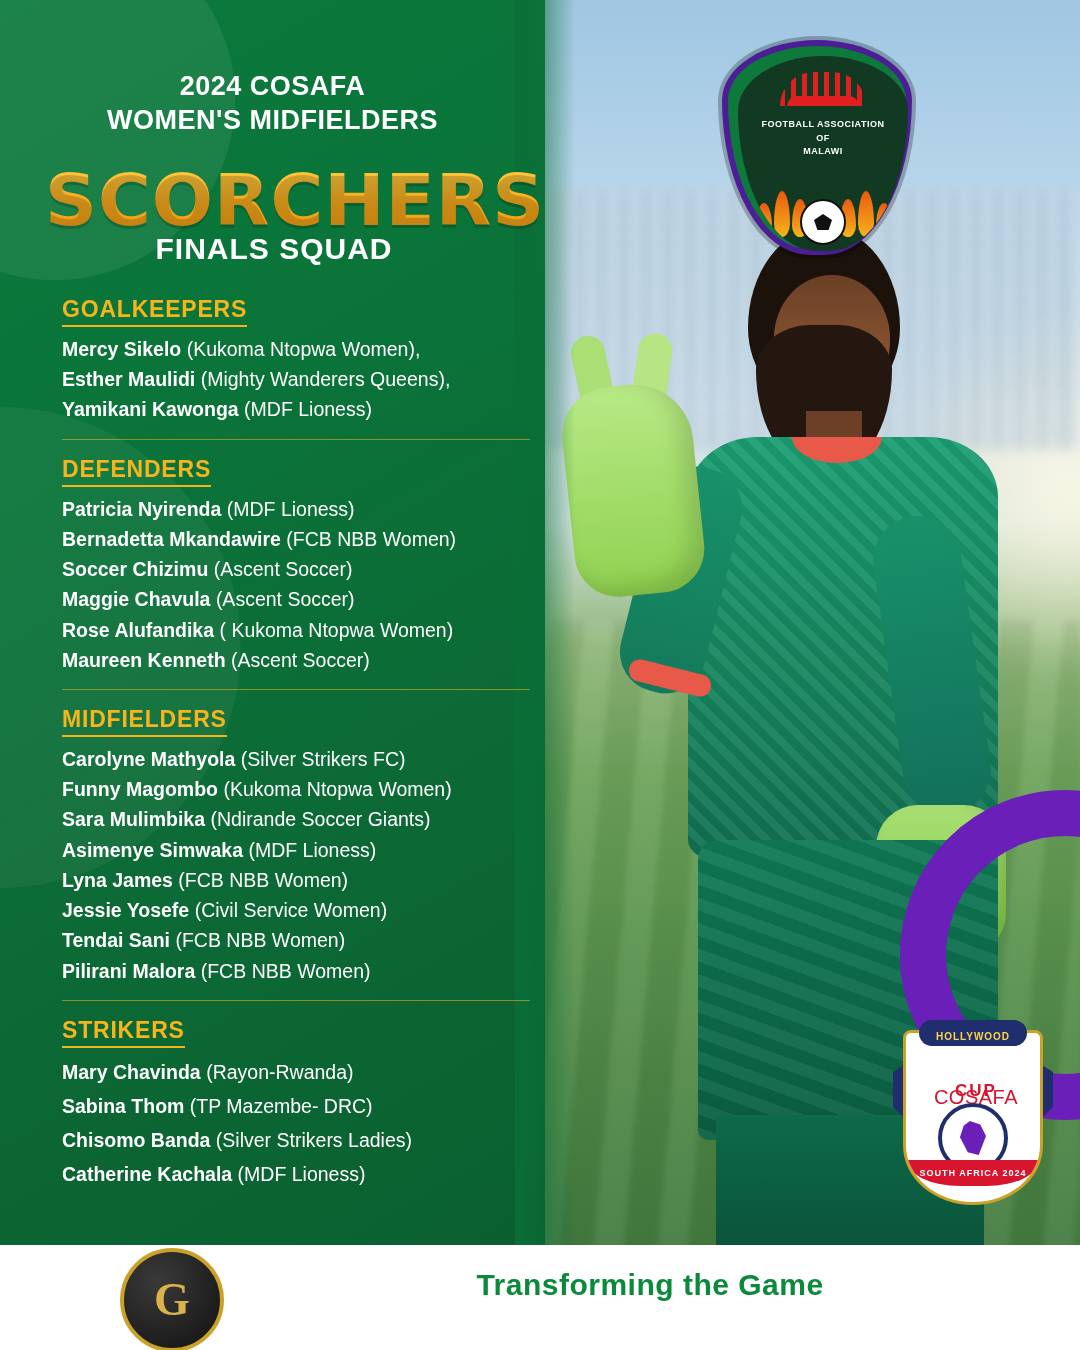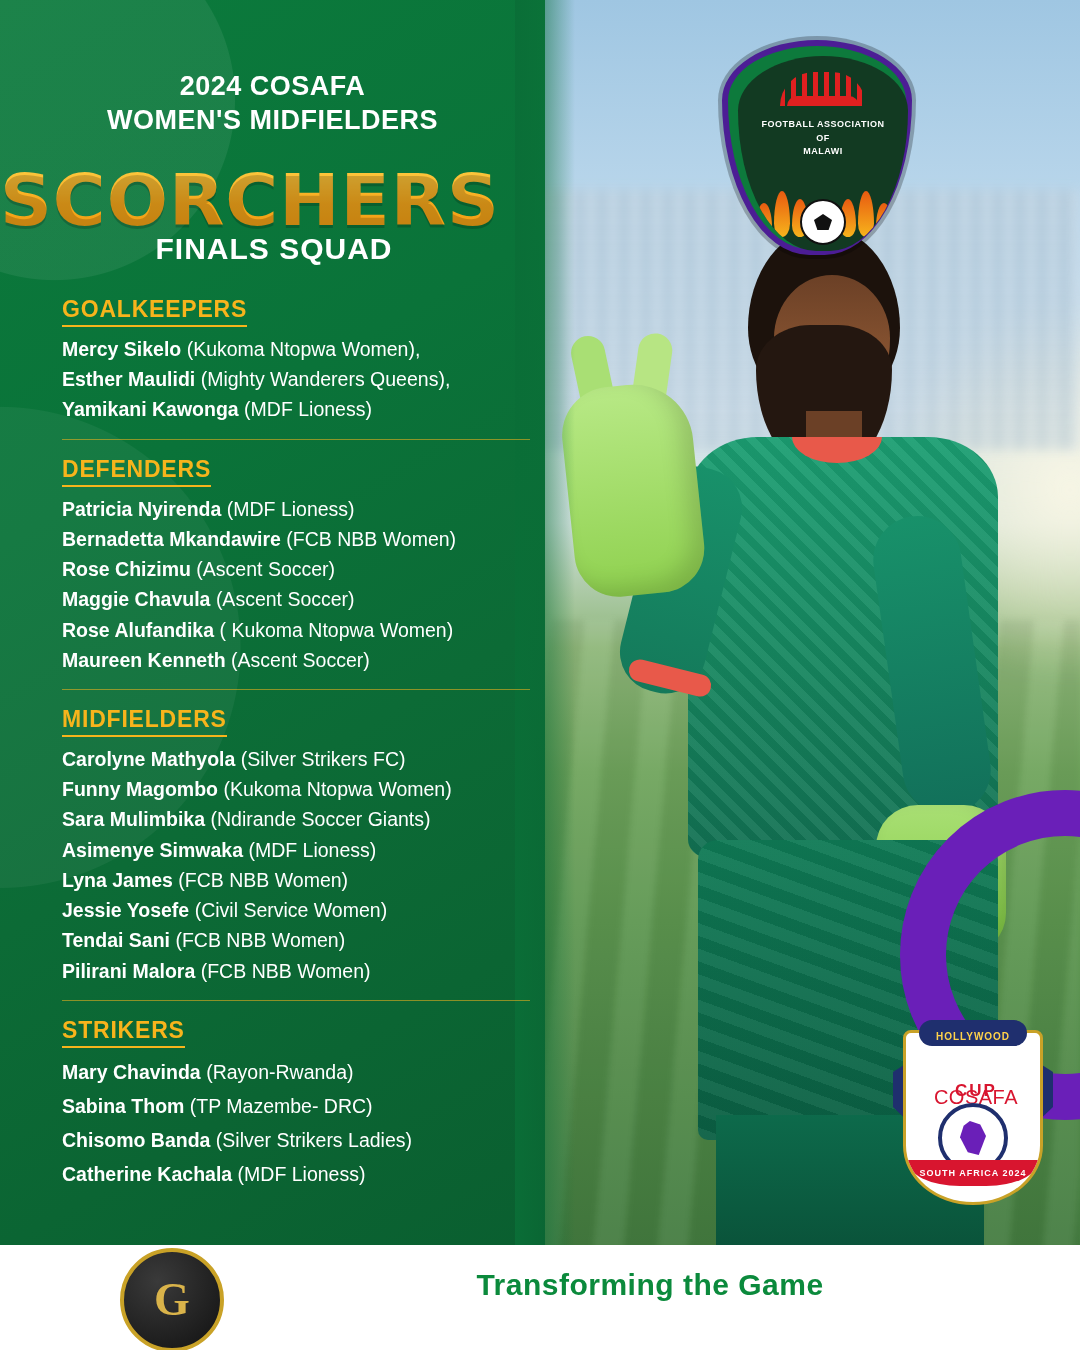--- a/index.html
+++ b/index.html
@@ -102,21 +102,21 @@
     color: #ffffff;
     font-weight: bold;
     font-size: 27px;
     letter-spacing: .5px;
     line-height: 1.25;
   }
   .scorchers {
     position: absolute;
     left: 0; top: 158px;
     width: 545px;
-    text-align: left;
+    text-align: right;
     font-family: "DejaVu Sans", sans-serif;
     font-weight: bold;
     font-size: 72px;
     letter-spacing: 1px;
     color: #f5a623;
     background: linear-gradient(to bottom, #ffd24a 0%, #f7a81b 55%, #ef9a10 100%);
     -webkit-background-clip: text;
     background-clip: text;
     -webkit-text-fill-color: transparent;
     text-shadow: 0 3px 0 rgba(0,0,0,.18);
@@ -522,21 +522,21 @@
       <div class="section-title">DEFENDERS</div>
       <div class="player">
         <span class="pname">Patricia Nyirenda</span>
         <span class="pclub">(MDF Lioness)</span>
       </div>
       <div class="player">
         <span class="pname">Bernadetta Mkandawire</span>
         <span class="pclub">(FCB NBB Women)</span>
       </div>
       <div class="player">
-        <span class="pname">Rose Chizimu</span>
+        <span class="pname">Soccer Chizimu</span>
         <span class="pclub">(Ascent Soccer)</span>
       </div>
       <div class="player">
         <span class="pname">Maggie Chavula</span>
         <span class="pclub">(Ascent Soccer)</span>
       </div>
       <div class="player">
         <span class="pname">Rose Alufandika</span>
         <span class="pclub">( Kukoma Ntopwa Women)</span>
       </div>

